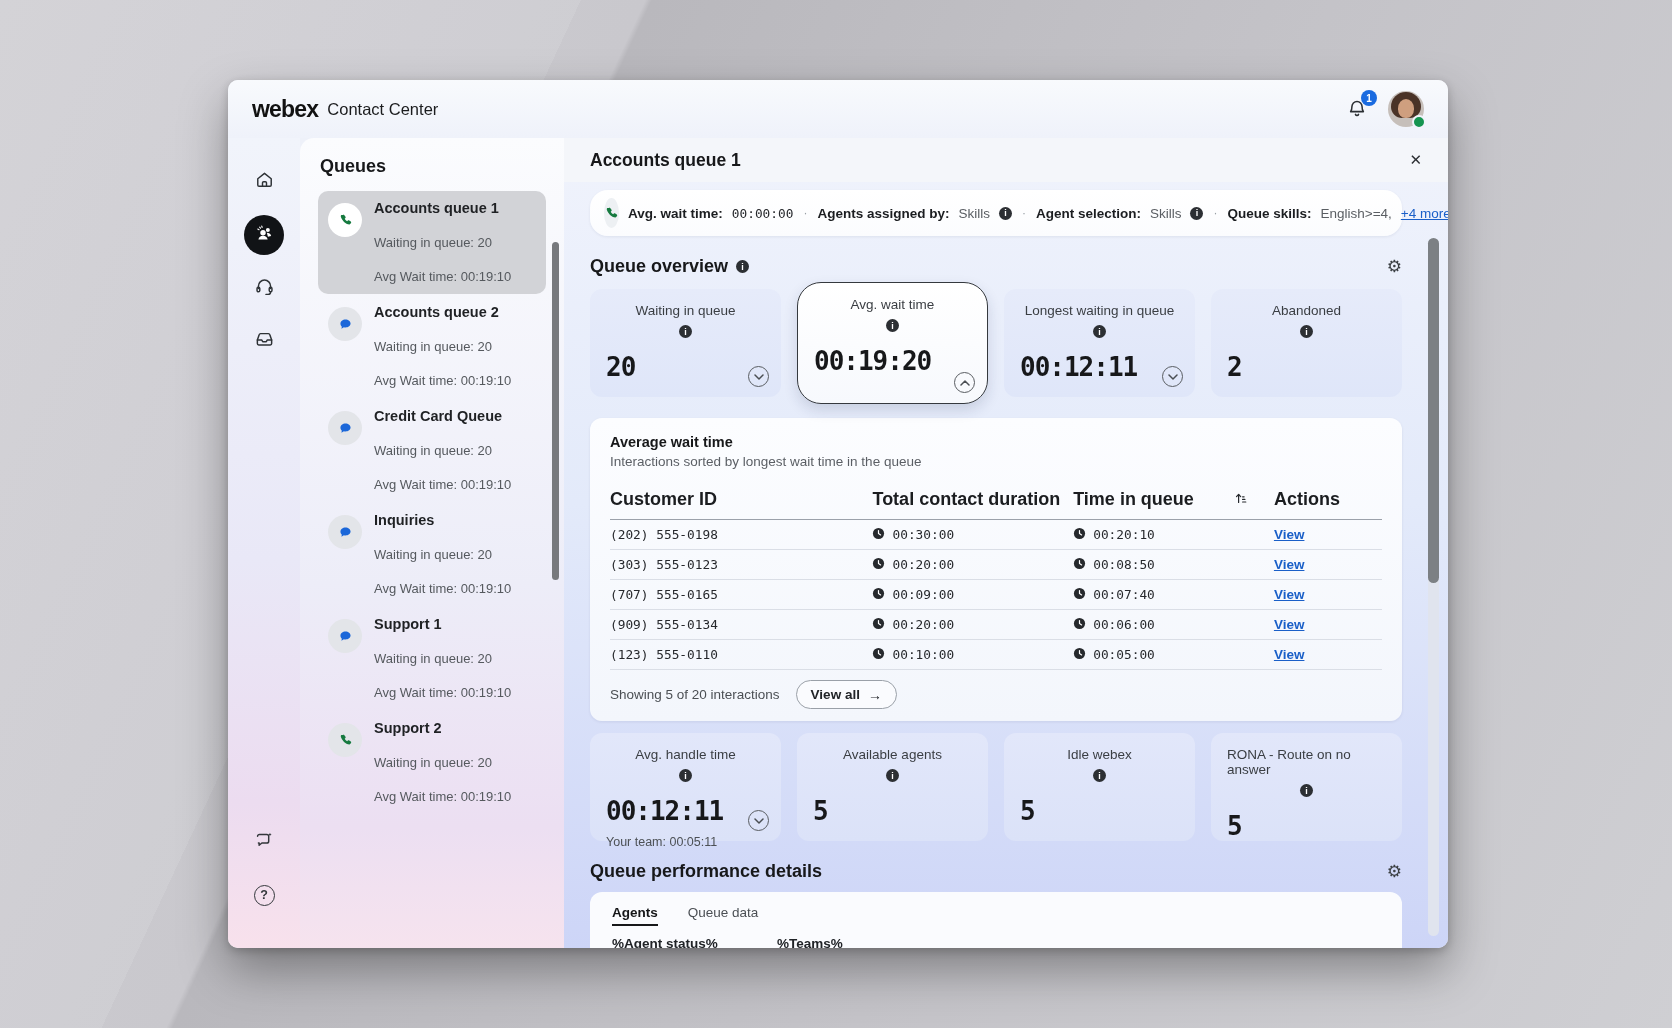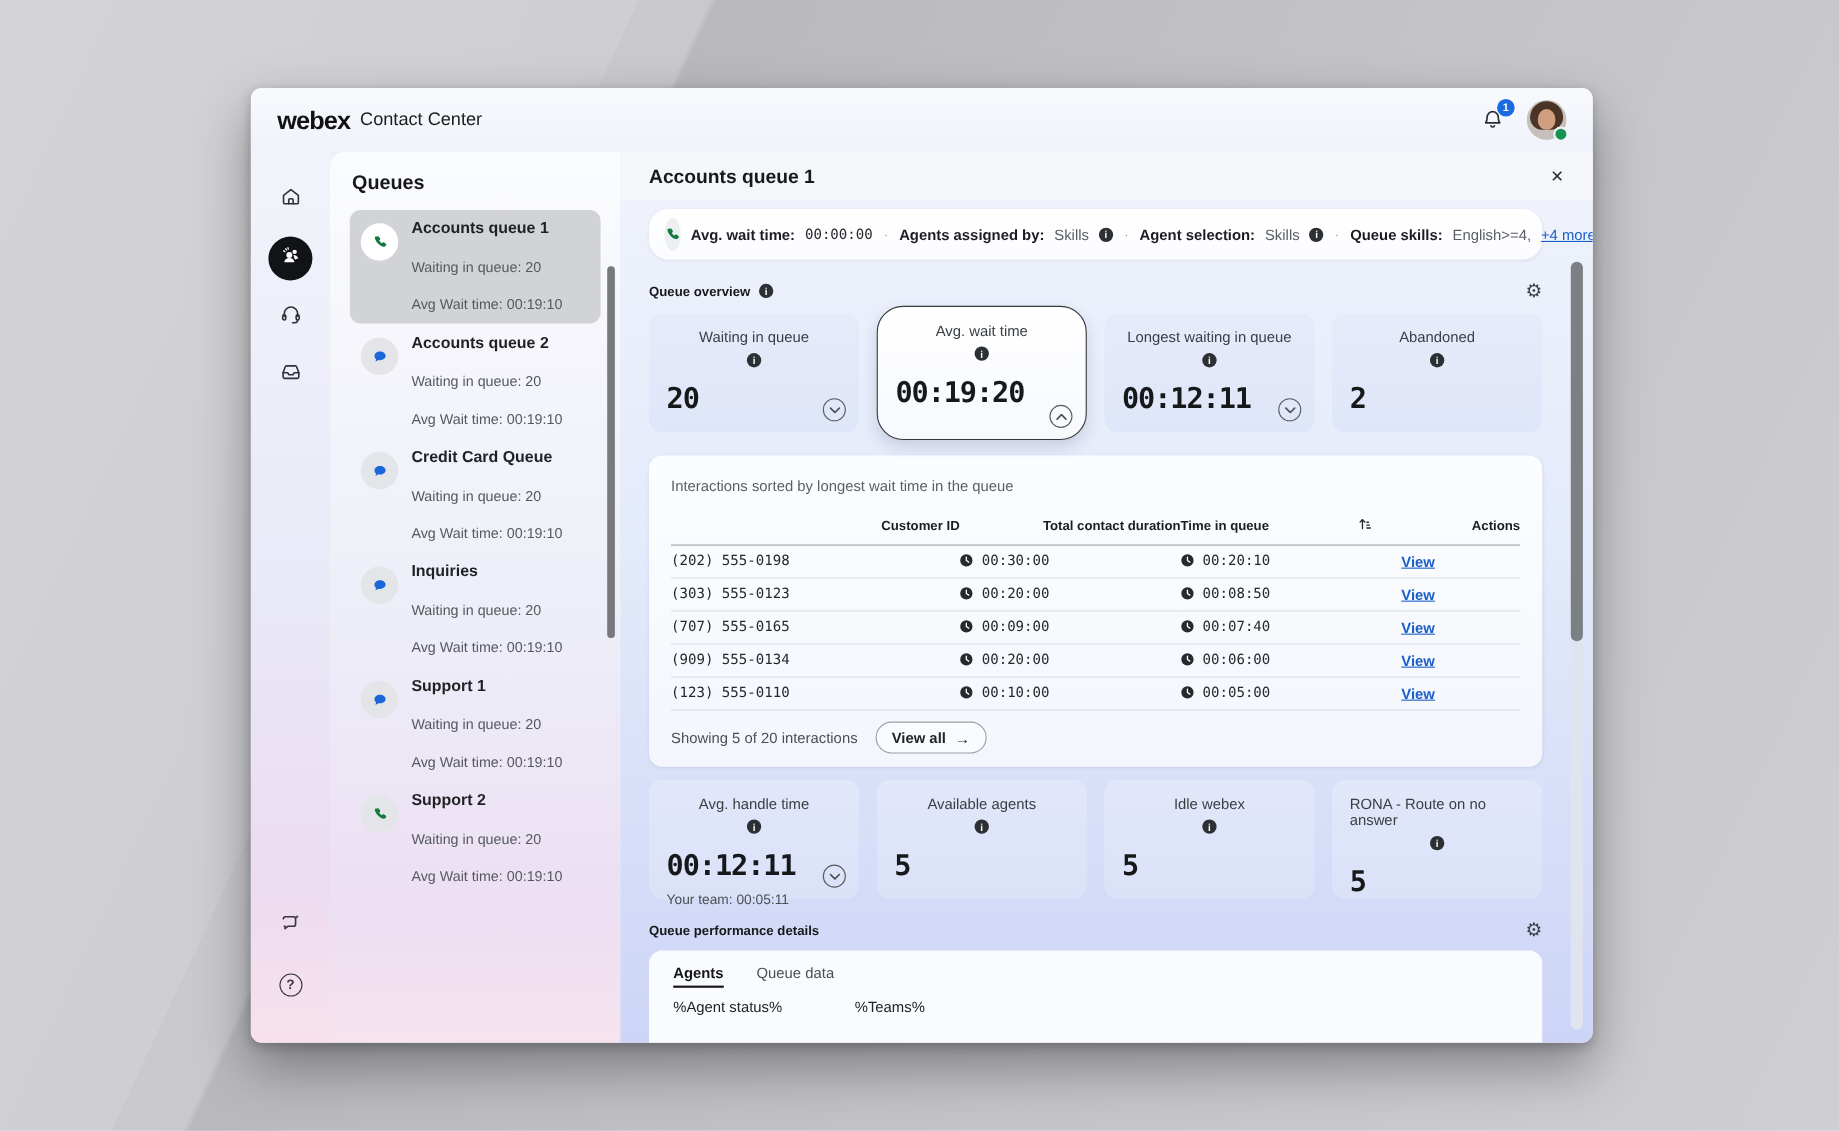--- a/index.html
+++ b/index.html
@@ -88,21 +88,21 @@
   .phone-chip { width:30px; height:30px; border-radius:50%; background:#edf0f3;
     display:flex; align-items:center; justify-content:center; }
   .ib-label { font-weight:700; color:#1b1d20; }
   .ib-sep { color:#9aa0a6; font-size:12px; margin:0 1px; }
   .link { color:#1a5fc8; text-decoration:underline; }
   .info-i { display:inline-flex; width:13px; height:13px; border-radius:50%;
     background:#2c2f33; color:#fff; font-size:9px; font-weight:700; font-style:normal;
     align-items:center; justify-content:center; flex:0 0 13px; }
 
   .section-row { display:flex; align-items:center; margin-top:20px; gap:8px; }
-  .section-title { font-size:12px; font-weight:700; color:#17181a; }
+  .section-title { font-size:18px; font-weight:700; color:#17181a; }
   .gear { margin-left:auto; font-size:17px; color:#3c4044; line-height:1; }
 
   .cards-row { display:grid; grid-template-columns:repeat(4,1fr); gap:16px;
     margin-top:12px; align-items:start; }
   .stat-card { background:linear-gradient(180deg,#e6ebfa,#dfe6f9); border-radius:12px;
     height:108px; padding:14px 16px; position:relative; }
   .cards-row.second .stat-card { background:linear-gradient(180deg,#e2e7fa,#dbe2f8); }
   .stat-card.selected { background:linear-gradient(180deg,#ffffff,#f7f9fd);
     border:1.6px solid #35393e; border-radius:24px; height:122px; margin-top:-7px;
     box-shadow:0 6px 14px rgba(30,40,80,.15); z-index:2; }
@@ -112,41 +112,41 @@
   .card-sub { font-size:12.5px; color:#4c5055; margin-top:9px; }
   .chev { position:absolute; right:12px; bottom:10px; width:21px; height:21px;
     border:1.4px solid #595d62; border-radius:50%; display:flex; align-items:center;
     justify-content:center; background:transparent; }
 
   .table-panel { margin-top:14px; background:linear-gradient(180deg,#fcfdff,#f3f6fc);
     border-radius:12px; padding:16px 20px 12px; box-shadow:0 1px 3px rgba(20,30,60,.08); }
   .tp-title { font-size:14.5px; font-weight:700; color:#17181a; }
   .tp-sub { font-size:13.5px; color:#5b5f65; margin-top:4px; }
   table { width:100%; border-collapse:collapse; margin-top:14px; }
-  th { text-align:right; font-size:12px; font-weight:700; color:#1b1d20;
+  th { text-align:left; font-size:18px; font-weight:700; color:#1b1d20;
     padding:6px 0 9px; border-bottom:1.5px solid #9ba1aa; }
   td { font-size:13.5px; color:#26282c; padding:6.5px 0; border-bottom:1px solid #dadee6; }
   .col1 { width:34%; } .col2 { width:26%; } .col3 { width:26%; } .col4 { width:14%; }
   .th-flex { display:flex; align-items:center; justify-content:space-between; padding-right:26px; }
   .cell-flex { display:flex; align-items:center; gap:7px; }
   .num { font-family:"DejaVu Sans Mono", monospace; font-size:12.8px; color:#26282c; }
   .view-link { color:#1a5fc8; font-weight:600; text-decoration:underline; font-size:13.5px; }
   .tp-footer { display:flex; align-items:center; gap:16px; margin-top:10px; }
   .tp-caption { font-size:13.5px; color:#4b4f54; }
   .view-all { display:inline-flex; align-items:center; gap:8px; border:1.3px solid #9aa0a8;
     border-radius:999px; padding:6px 14px; font-size:13.5px; font-weight:700; color:#202327;
     background:rgba(255,255,255,.55); }
   .arrow { font-size:14px; line-height:1; }
 
   .perf-panel { margin-top:10px; background:#fafbfe; border-radius:12px 12px 0 0;
     padding:13px 22px 0; height:120px; }
   .tabs { display:flex; gap:30px; }
   .tab { font-size:13.5px; color:#4b4f54; padding-bottom:4px; }
   .tab.active { font-weight:700; color:#141517; border-bottom:2.6px solid #17181a; }
-  .partial-row { display:flex; margin-top:10px; font-weight:400; font-size:13.5px;
+  .partial-row { display:flex; margin-top:10px; font-weight:700; font-size:13.5px;
     color:#202327; }
   .partial-row .pc0 { width:165px; }
 
   .main-scroll-track { position:absolute; right:9px; top:100px; bottom:12px; width:11px;
     border-radius:6px; background:#e0e4ee; }
   .main-scroll-thumb { position:absolute; top:0; left:0; width:11px; height:345px;
     border-radius:6px; background:#7c8084; }
 </style>
 </head>
 <body>
@@ -393,20 +393,21 @@
             <div class="stat-card">
               <div class="card-label">
                   <span>Abandoned</span>
                   <i class="info-i">i</i>
                 </div>
               <div class="card-value">2</div>
             </div>
           </div>
 
           <div class="table-panel">
+            <div class="tp-title">Average wait time</div>
             <div class="tp-sub">Interactions sorted by longest wait time in the queue</div>
             <table>
               <thead>
                 <tr>
                   <th class="col1">Customer ID</th>
                   <th class="col2">Total contact duration</th>
                   <th class="col3">
                     <span class="th-flex">
                         <span>Time in queue</span>
                       <span>

